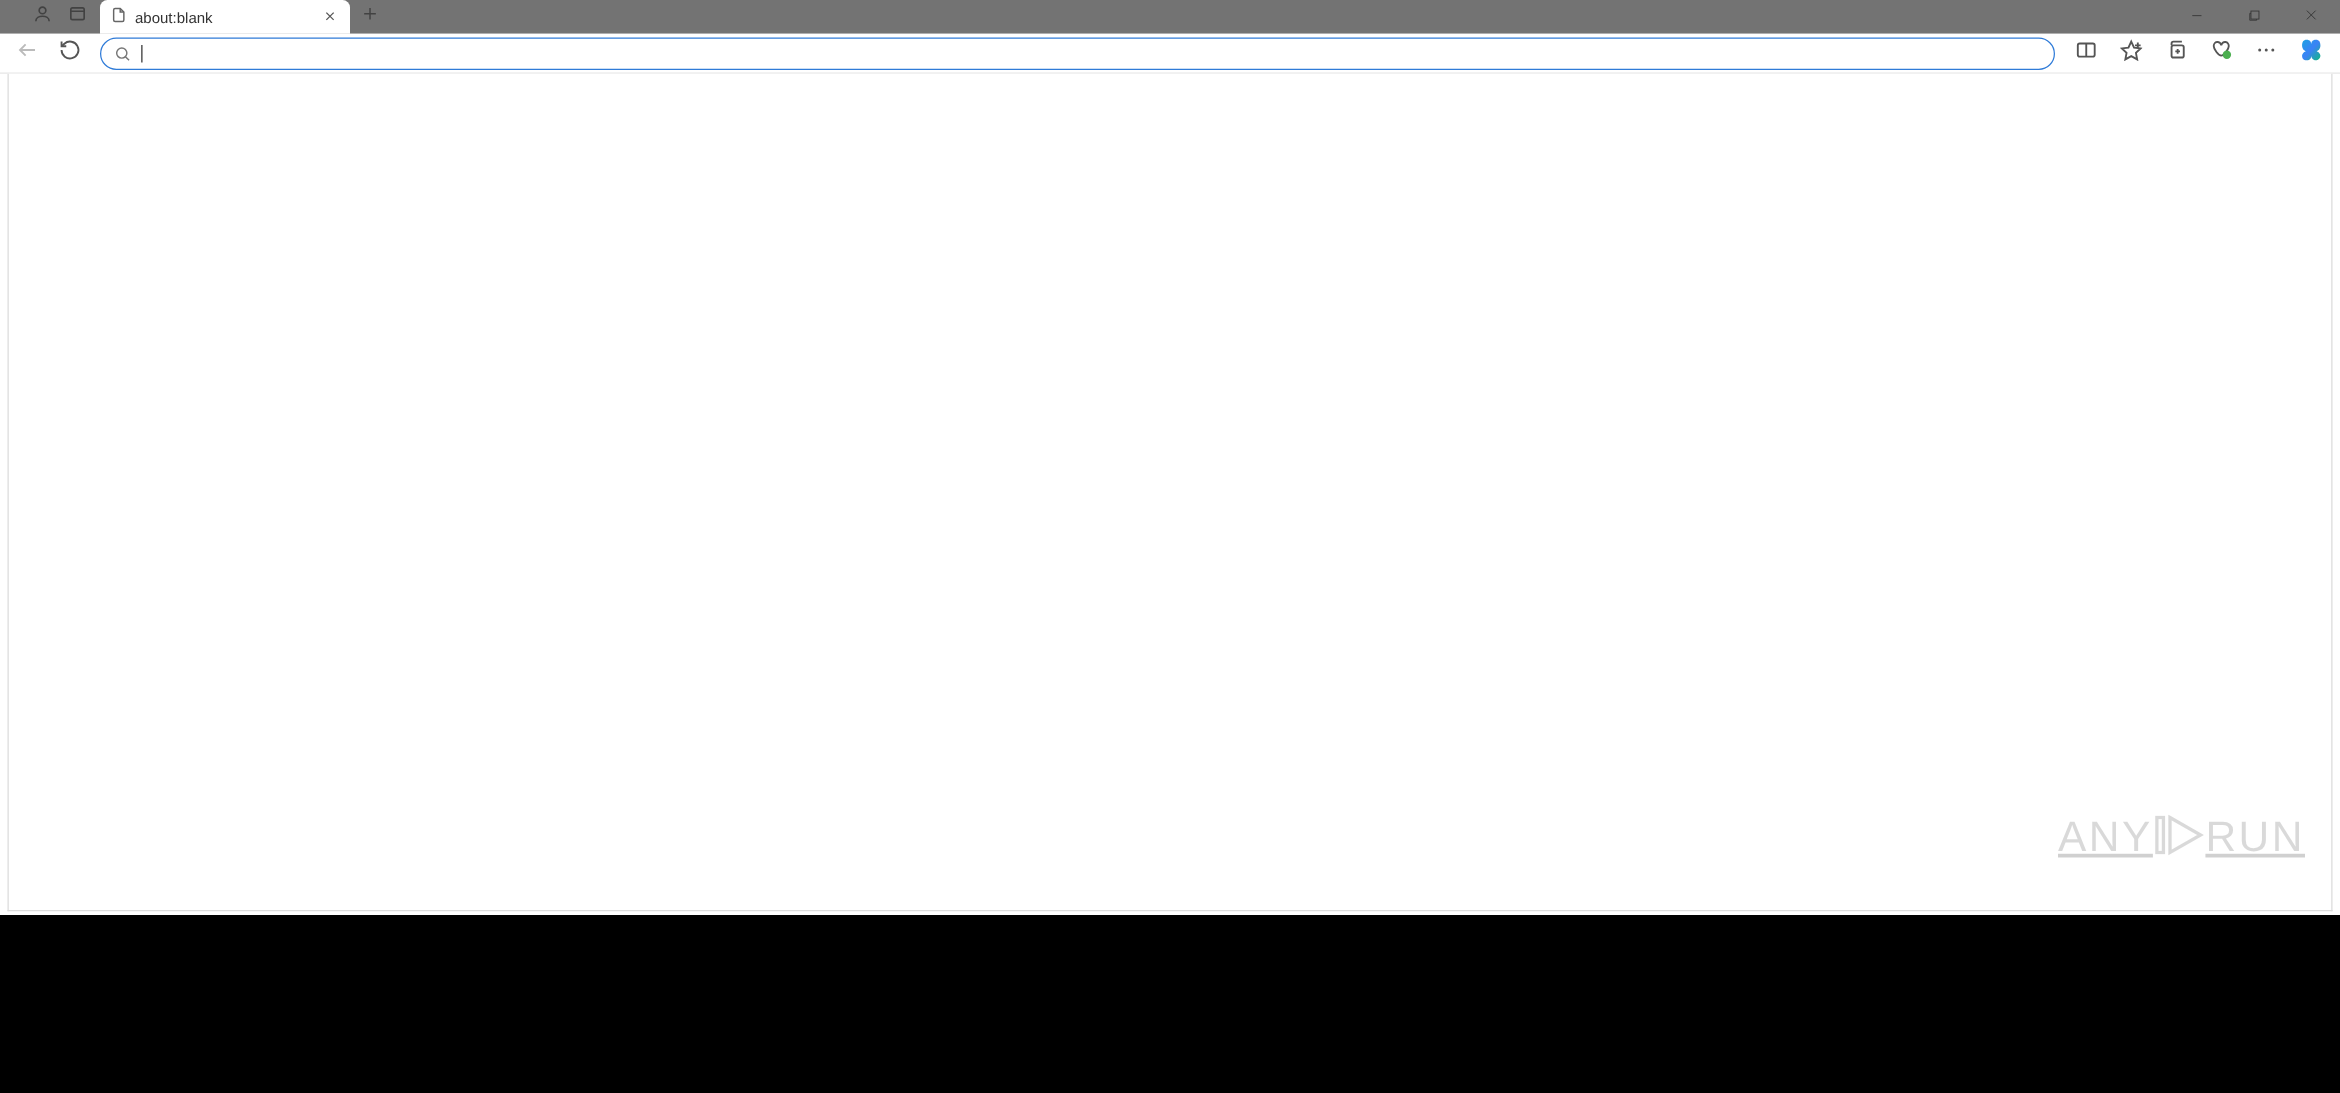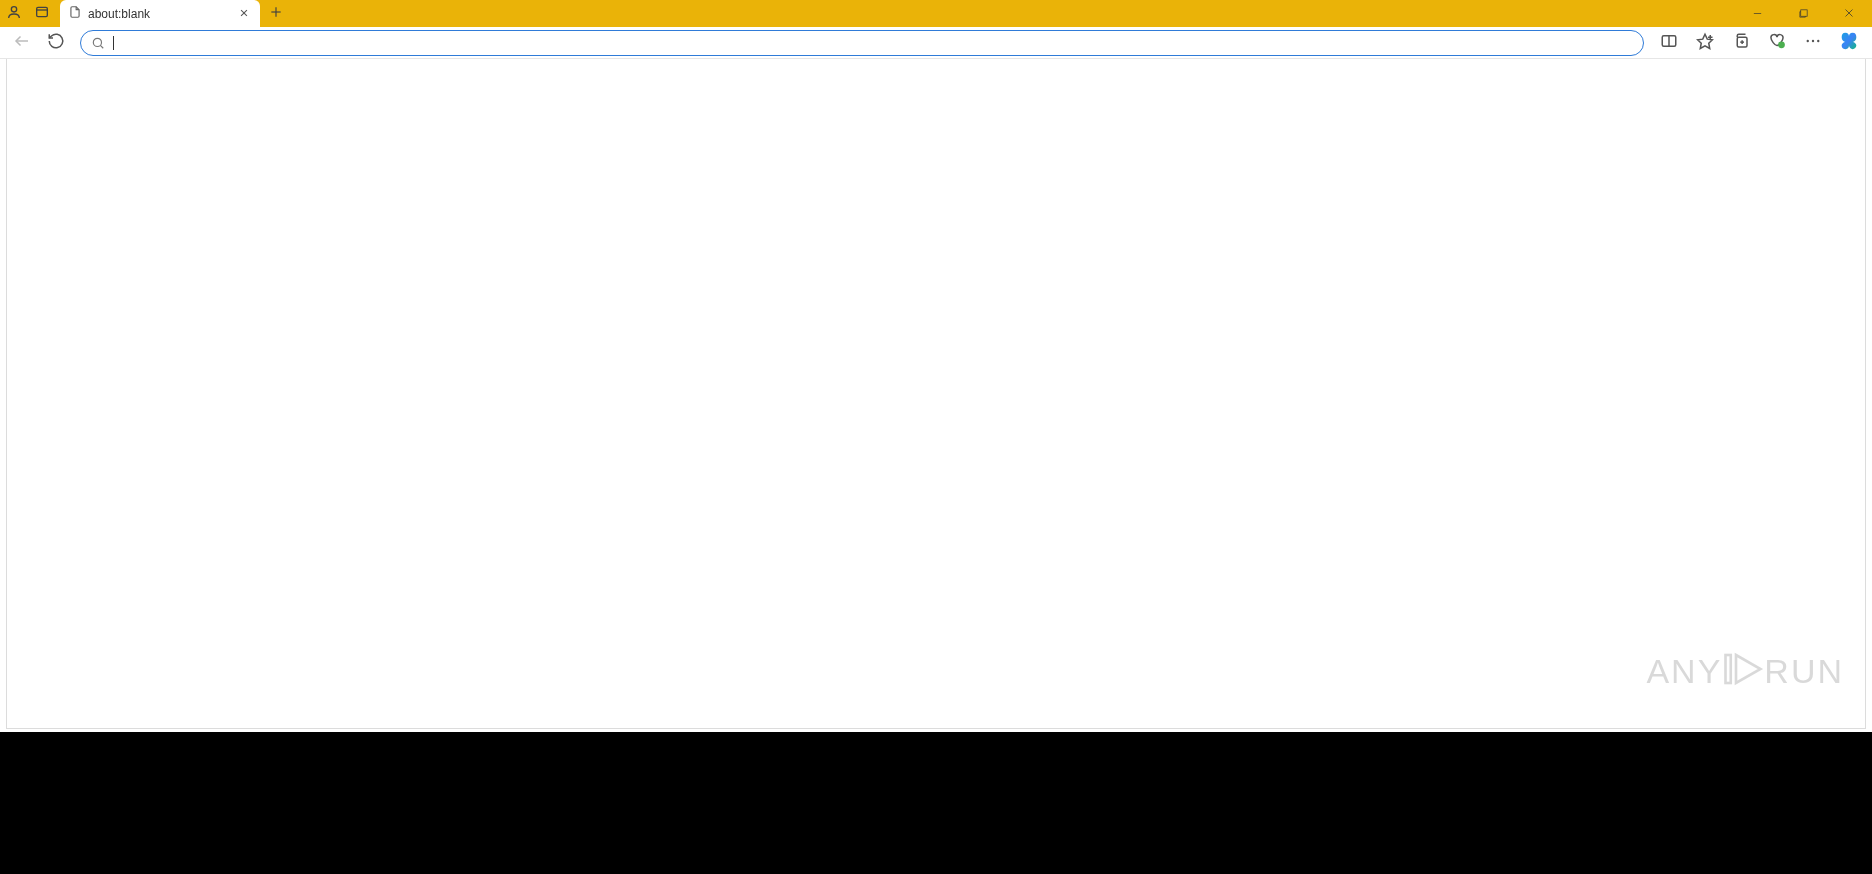--- a/index.html
+++ b/index.html
@@ -10,23 +10,23 @@
     }
     body {
       width: 1872px;
       height: 874px;
       background: #ffffff;
       overflow: hidden;
       position: relative;
     }
     .tab-strip {
       height: 27px;
-      background: #eab308;
-      display: flex;
-      padding-left: 0;
+      background: #737373;
+      display: flex;
+      padding-left: 20px;
     }
     .tab-strip-left {
       display: flex;
       align-items: center;
       height: 100%;
     }
     .square-btn {
       width: 28px;
       height: 27px;
       display: flex;
@@ -196,20 +196,21 @@
 
     .watermark {
       position: absolute;
       right: 28px;
       bottom: 180px;
       display: flex;
       align-items: center;
       opacity: 0.18;
       user-select: none;
       pointer-events: none;
+      text-decoration: underline;
     }
     .watermark-text {
       font-size: 34px;
       font-weight: 400;
       letter-spacing: 2px;
       color: #333;
       font-family: Arial, sans-serif;
     }
     .watermark-icon svg {
       width: 42px;

